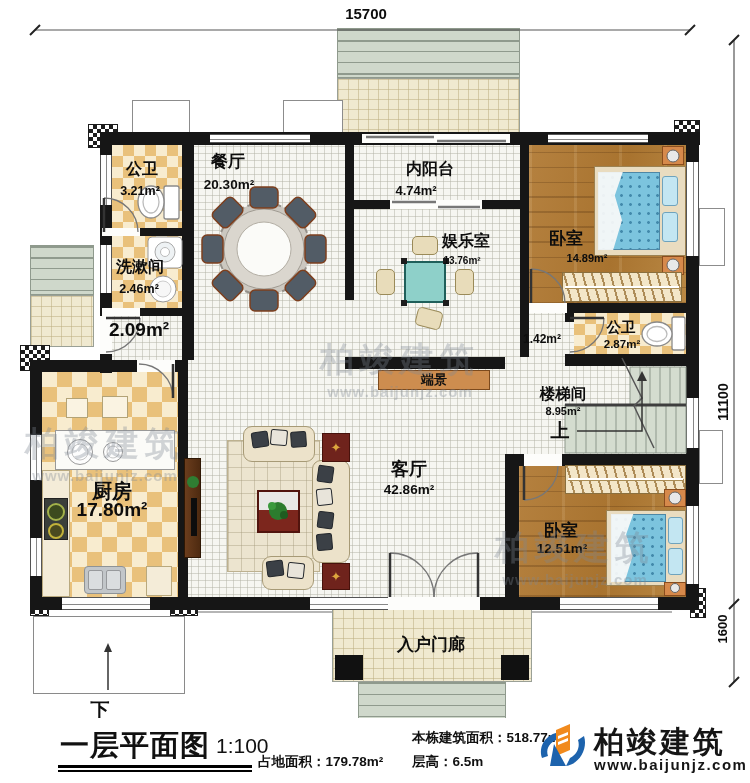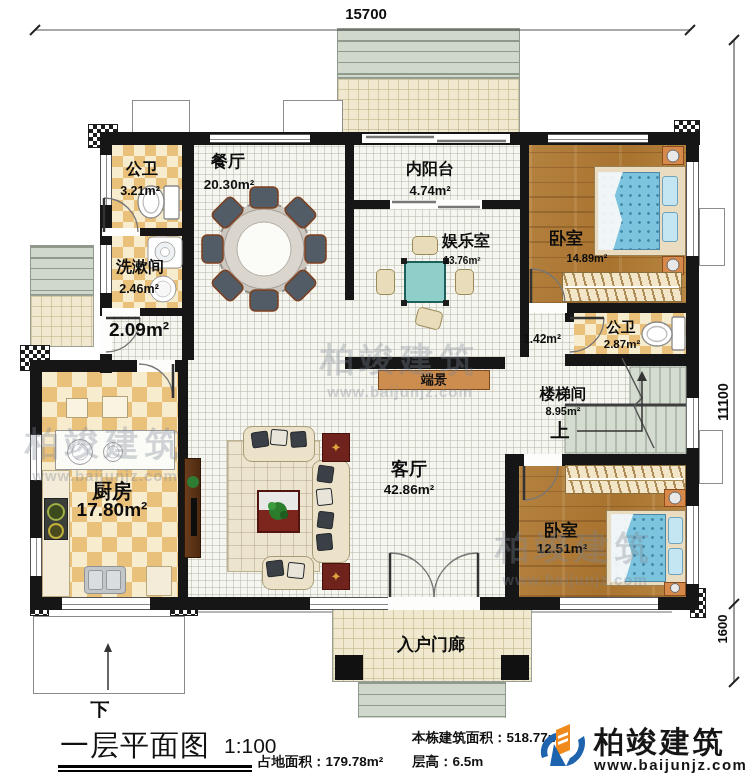--- a/index.html
+++ b/index.html
@@ -48,21 +48,21 @@
   .mjc{background:#e8dcba;border:1.5px solid #9a8a58;border-radius:5px;}
   .console{background:#cd8d4f;border:1.5px solid #7c4a1d;display:flex;align-items:center;justify-content:center;font-weight:700;font-size:13px;}
   
   .lab{position:absolute;transform:translate(-50%,-50%);font-weight:700;color:#0d0d0d;white-space:nowrap;z-index:30;}
   .lab.rot{transform:translate(-50%,-50%) rotate(-90deg);}
   .wm{position:absolute;transform:translate(-50%,-50%);text-align:center;color:rgba(125,135,148,.34);z-index:40;pointer-events:none;}
   .wm-big{font-size:34px;font-weight:900;letter-spacing:6px;}
   .wm-url{font-size:15px;font-weight:700;letter-spacing:1px;}
   svg.ov{position:absolute;left:0;top:0;z-index:20;pointer-events:none;}
   
-  .tb-title{position:absolute;font-size:29px;font-weight:400;letter-spacing:1px;}
+  .tb-title{position:absolute;font-size:29px;font-weight:700;letter-spacing:1px;}
   .tb-scale{position:absolute;font-size:21px;font-weight:400;}
   .tb-line{position:absolute;background:#000;}
   .tb-item{position:absolute;font-size:13.5px;font-weight:700;white-space:nowrap;}
   .brand-name{position:absolute;font-size:30px;font-weight:900;letter-spacing:3px;color:#151515;}
   .brand-url{position:absolute;font-size:15px;font-weight:700;letter-spacing:1.5px;color:#151515;}
 </style>
 </head>
 <body>
 
 <div id="plan">
@@ -349,21 +349,21 @@
   </svg>
 
   <div class="lab" style="left:142px;top:169px;font-size:16px">公卫</div>
   <div class="lab" style="left:140px;top:191px;font-size:12.5px">3.21m²</div>
   <div class="lab" style="left:140px;top:267px;font-size:16px">洗漱间</div>
   <div class="lab" style="left:139px;top:289px;font-size:12.5px">2.46m²</div>
   <div class="lab" style="left:139px;top:330px;font-size:19px">2.09m²</div>
   <div class="lab" style="left:228px;top:161px;font-size:17px">餐厅</div>
   <div class="lab" style="left:229px;top:184px;font-size:13.5px">20.30m²</div>
   <div class="lab" style="left:430px;top:169px;font-size:16px">内阳台</div>
-  <div class="lab" style="left:430px;top:190px;font-size:13px">4.74m²</div>
+  <div class="lab" style="left:416px;top:190px;font-size:13px">4.74m²</div>
   <div class="lab" style="left:466px;top:241px;font-size:16px">娱乐室</div>
   <div class="lab" style="left:462px;top:260px;font-size:10px">13.76m²</div>
   <div class="lab" style="left:566px;top:238px;font-size:17px">卧室</div>
   <div class="lab" style="left:587px;top:258px;font-size:11px">14.89m²</div>
   <div class="lab" style="left:621px;top:327px;font-size:14.5px">公卫</div>
   <div class="lab" style="left:622px;top:344px;font-size:11.5px">2.87m²</div>
   <div class="lab" style="left:542px;top:339px;font-size:12px">1.42m²</div>
   <div class="lab" style="left:563px;top:394px;font-size:15.5px">楼梯间</div>
   <div class="lab" style="left:563px;top:411px;font-size:11px">8.95m²</div>
   <div class="lab" style="left:560px;top:431px;font-size:19px">上</div>
@@ -387,21 +387,21 @@
     <div class="wm-big">柏竣建筑</div>
     <div class="wm-url">www.baijunjz.com</div>
   </div>
   <div class="wm" style="left:105px;top:452px">
     <div class="wm-big">柏竣建筑</div>
     <div class="wm-url">www.baijunjz.com</div>
   </div>
 
   <div class="a" style="left:0;top:718px;width:750px;height:65px;background:#fff;z-index:50">
     <div class="tb-title" style="left:60px;top:8px">一层平面图</div>
-    <div class="tb-scale" style="left:224px;top:16px">1:100</div>
+    <div class="tb-scale" style="left:216px;top:16px">1:100</div>
     <div class="tb-line" style="left:58px;top:47px;width:194px;height:3px"></div>
     <div class="tb-line" style="left:58px;top:52px;width:194px;height:1.5px"></div>
     <div class="tb-item" style="left:258px;top:35px"><span>占地面积：</span><span>179.78m²</span></div>
     <div class="tb-item" style="left:412px;top:11px"><span>本栋建筑面积：</span><span>518.77m²</span></div>
     <div class="tb-item" style="left:412px;top:35px"><span>层高：</span><span>6.5m</span></div>
     <svg style="position:absolute;left:536px;top:2px" width="54" height="54" viewBox="0 0 54 54">
       <path d="M6,38 C2,26 10,14 24,12 L20,20 C12,24 10,30 12,36 Z" fill="#1d63ad"></path>
       <path d="M48,16 C52,28 44,44 30,46 L34,38 C42,34 44,26 42,20 Z" fill="#1d63ad"></path>
       <polygon points="20,10 34,4 34,30 20,36" fill="#f18a1d"></polygon>
       <polygon points="22,16 32,12 32,15 22,19" fill="#fff"></polygon>

